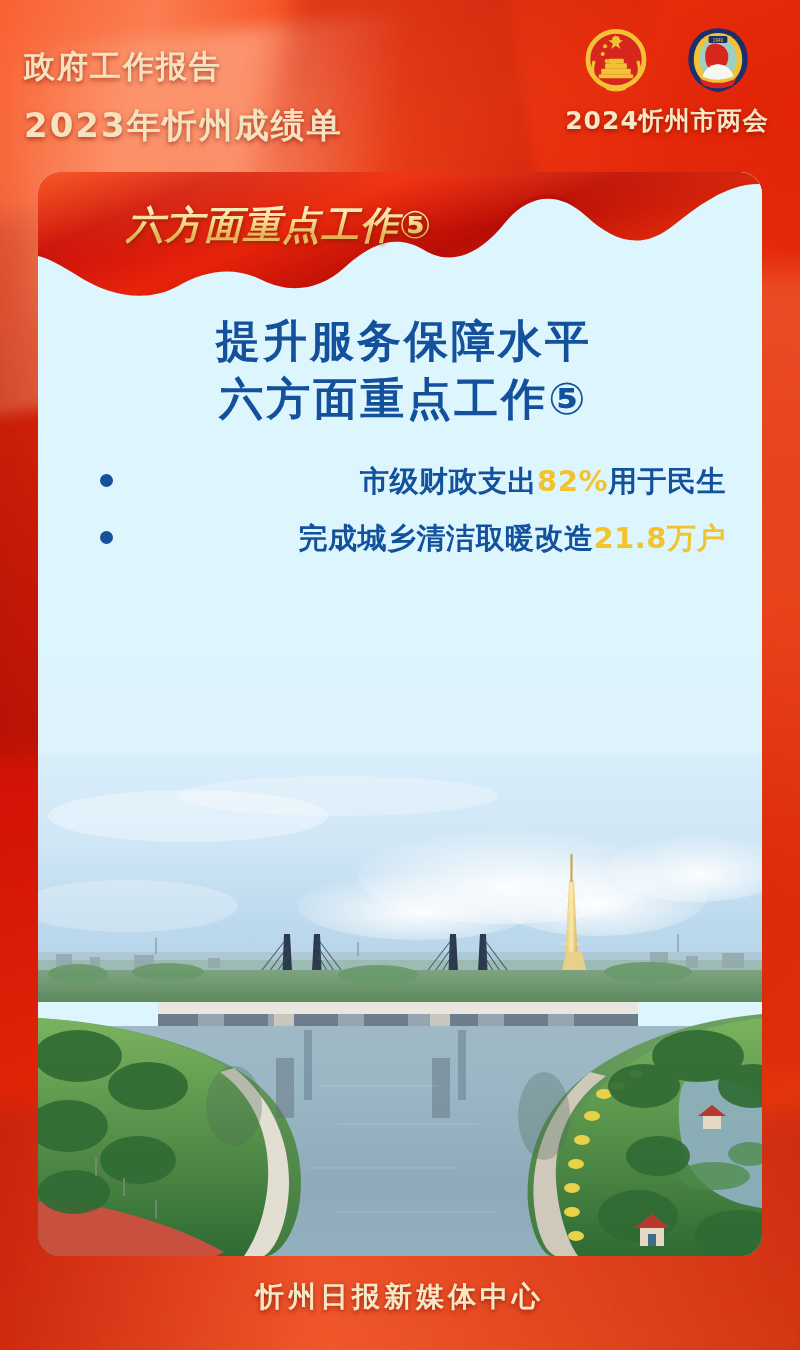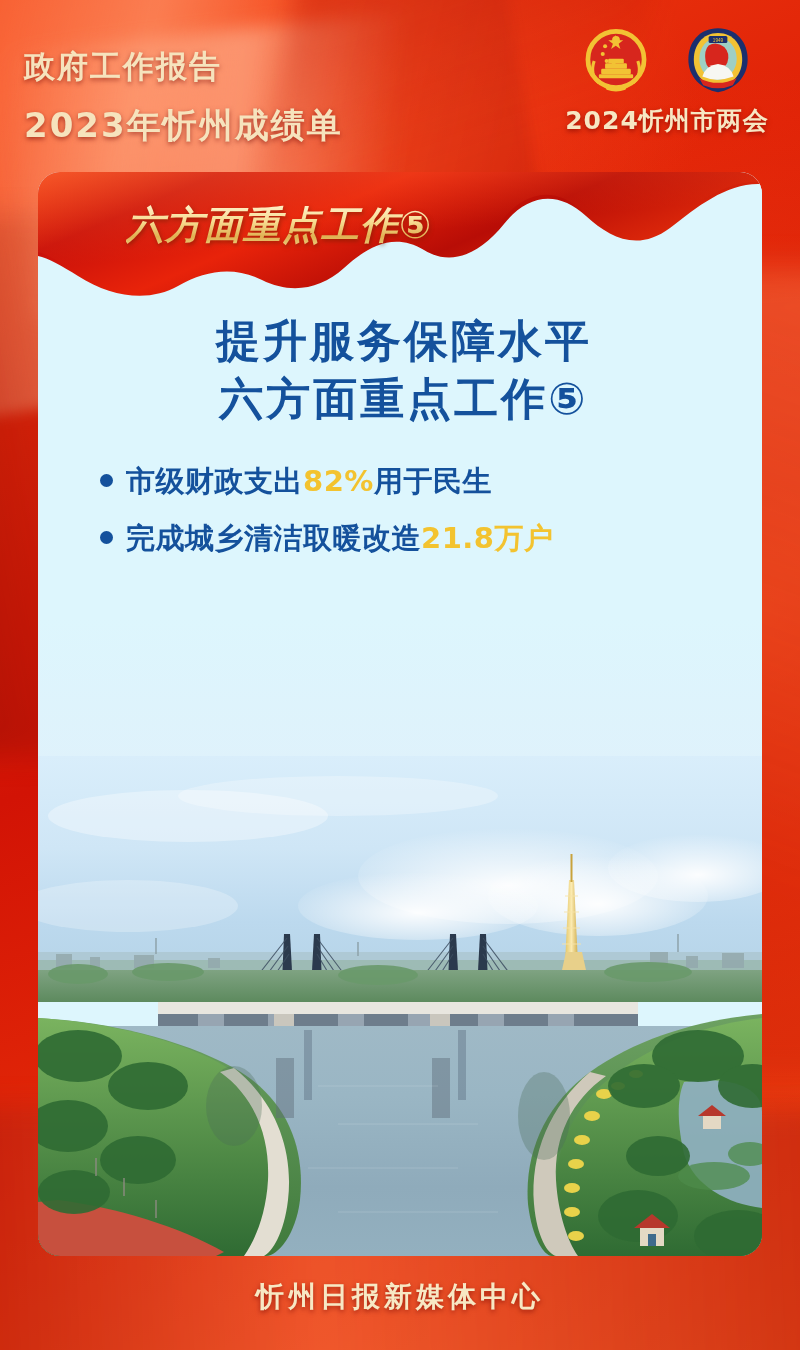--- a/index.html
+++ b/index.html
@@ -110,20 +110,21 @@
   }
   .hl-line{ font-size:44px; line-height:58px; }
 
   
   .bullets{
     position:absolute; left:62px; right:36px; top:288px;
   }
   .bullet{
     display:flex; align-items:flex-start;
     margin-bottom:14px;
+    justify-content:space-between;
   }
   .dot{
     flex:0 0 auto;
     width:13px; height:13px; border-radius:50%;
     background:#14519c;
     margin-top:14px; margin-right:13px;
   }
   .btext{
     font-size:29px; line-height:43px; font-weight:bold;
     color:#14519c; letter-spacing:.5px;

